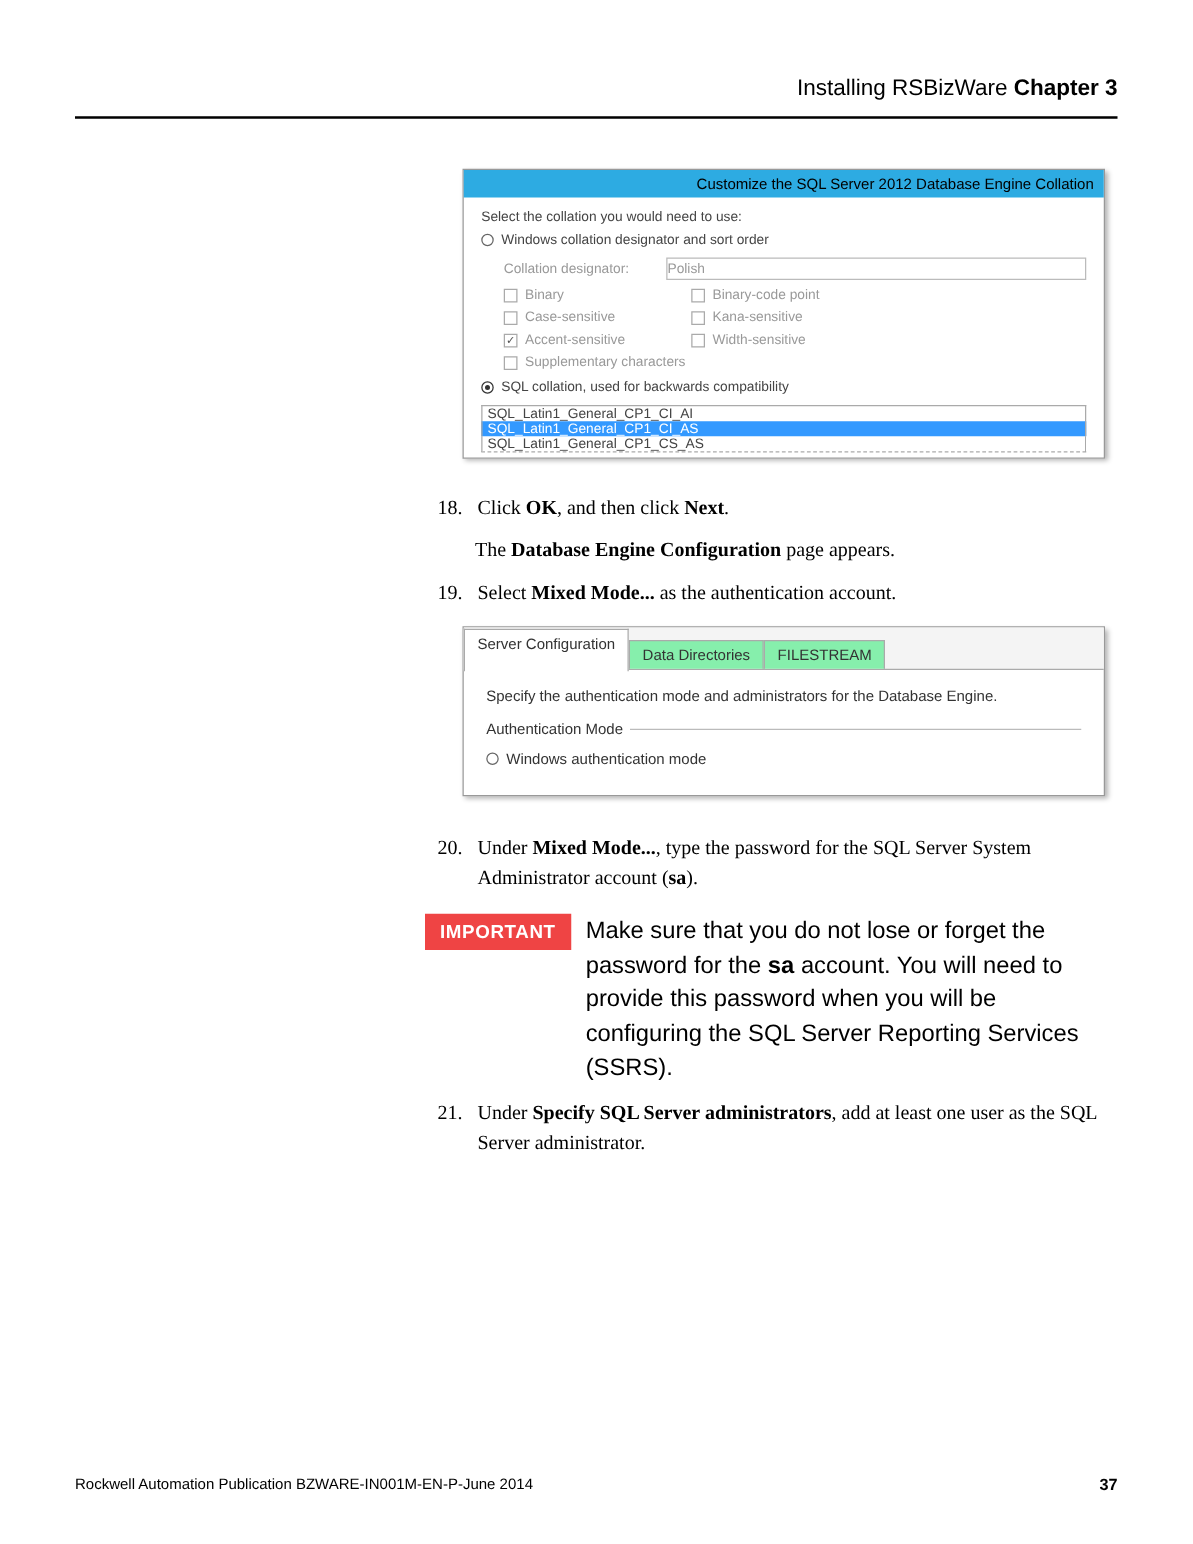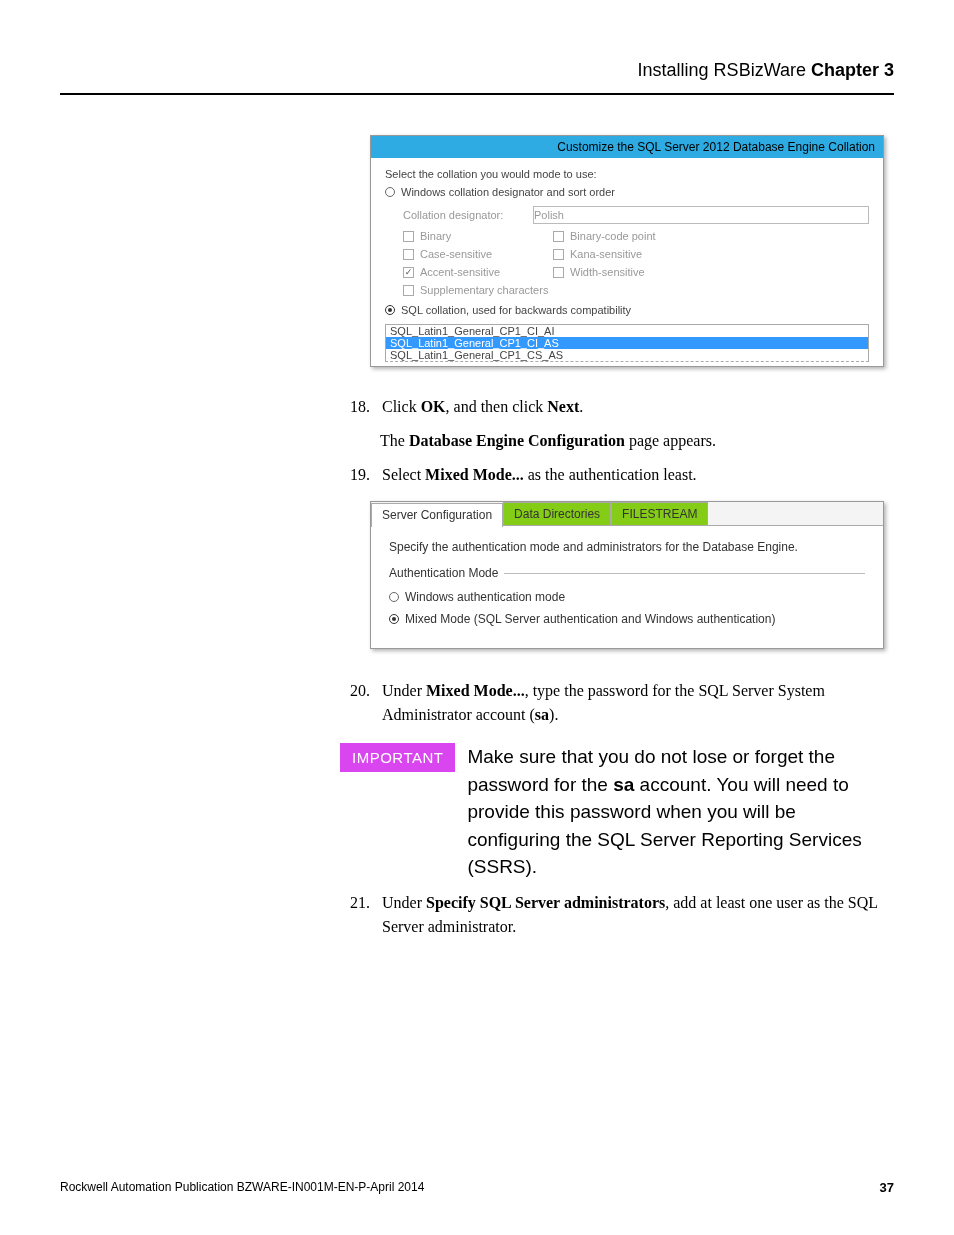--- a/index.html
+++ b/index.html
@@ -80,33 +80,33 @@
     font-size: 12px;
     color: #333;
     margin-left: 30px;
     margin-top: 14px;
     margin-bottom: 30px;
     box-shadow: 2px 2px 4px rgba(0,0,0,0.3);
   }
   .tab-row { display: flex; border-bottom: 1px solid #aaa; background:#f4f4f4;}
   .tab { padding: 4px 10px; border: 1px solid #aaa; border-bottom: none; background: #fff; font-size:12px; }
   .tab.active { background: #fff; position: relative; top: 1px; margin-bottom:-1px;}
-  .tab.inactive { background: #84cc16; }
+  .tab.inactive { background: #86efac; margin-top: 10px; }
   .auth-body { padding: 14px 18px; }
   .auth-body p { margin-bottom: 12px; }
   .fieldset-label { margin-bottom: 10px; border-top:0; position:relative;}
   .fieldset-label span { background:#fff; padding-right:6px; position:relative; z-index:1;}
   .fieldset-label::after { content:""; position:absolute; left:0; right:0; top:50%; border-top:1px solid #bbb; z-index:0;}
 
   
   .important-row { display: flex; gap: 12px; margin: 16px 0 10px 0; align-items:flex-start;}
   .important-badge {
-    background: #d946ef; color: #fff;
-    font-family: 'Arial Narrow', Arial, sans-serif;
-    font-weight: normal; font-size: 15px;
+    background: #ef4444; color: #fff;
+    font-family: 'Arial Narrow', Arial, sans-serif;
+    font-weight: bold; font-size: 15px;
     padding: 6px 12px;
     letter-spacing: 0.5px;
     flex-shrink:0;
   }
   .important-text {
     font-family: 'Arial Narrow', Arial, sans-serif;
     font-size: 19px;
     line-height: 1.45;
   }
   .important-text b { font-weight: bold; }
@@ -128,21 +128,21 @@
 
 <div class="header">
   <span>Installing RSBizWare</span><span class="chapter-label"> Chapter 3</span>
 </div>
 
 <div class="content">
 
   <div class="collation-dialog">
     <div class="collation-title">Customize the SQL Server 2012 Database Engine Collation</div>
     <div class="collation-body">
-      <div class="intro-line">Select the collation you would mode to use:</div>
+      <div class="intro-line">Select the collation you would need to use:</div>
       <div class="radio-line">
         <span class="radio-empty"></span>
         <span>Windows collation designator and sort order</span>
       </div>
       <div class="designator-row">
         <span class="designator-label">Collation designator:</span>
         <span class="designator-field">Polish</span>
       </div>
       <div class="check-grid">
         <div class="check-row">
@@ -200,41 +200,37 @@
       <span>Click </span><b>OK</b><span>, and then click </span><b>Next</b><span>.</span>
     </div>
   </div>
   <div class="sub-para">
     <span>The </span><b>Database Engine Configuration</b><span> page appears.</span>
   </div>
 
   <div class="step">
     <div class="step-num">19.</div>
     <div class="step-body">
-      <span>Select </span><b>Mixed Mode...</b><span> as the authentication least.</span>
+      <span>Select </span><b>Mixed Mode...</b><span> as the authentication account.</span>
     </div>
   </div>
 
   <div class="auth-dialog">
     <div class="tab-row">
       <div class="tab active">Server Configuration</div>
       <div class="tab inactive">Data Directories</div>
       <div class="tab inactive">FILESTREAM</div>
     </div>
     <div class="auth-body">
       <p>Specify the authentication mode and administrators for the Database Engine.</p>
       <div class="fieldset-label"><span>Authentication Mode</span></div>
       <div class="radio-line">
         <span class="radio-empty"></span>
         <span>Windows authentication mode</span>
       </div>
-      <div class="radio-line">
-        <span class="radio-filled"></span>
-        <span>Mixed Mode (SQL Server authentication and Windows authentication)</span>
-      </div>
     </div>
   </div>
 
   <div class="step">
     <div class="step-num">20.</div>
     <div class="step-body">
       <span>Under </span><b>Mixed Mode...</b><span>, type the password for the SQL Server System Administrator account (</span><b>sa</b><span>).</span>
     </div>
   </div>
 
@@ -248,15 +244,15 @@
   <div class="step">
     <div class="step-num">21.</div>
     <div class="step-body">
       <span>Under </span><b>Specify SQL Server administrators</b><span>, add at least one user as the SQL Server administrator.</span>
     </div>
   </div>
 
 </div>
 
 <div class="footer">
-  <span>Rockwell Automation Publication BZWARE-IN001M-EN-P-April 2014</span>
+  <span>Rockwell Automation Publication BZWARE-IN001M-EN-P-June 2014</span>
   <span class="pagenum">37</span>
 </div>
 
 </body></html>

